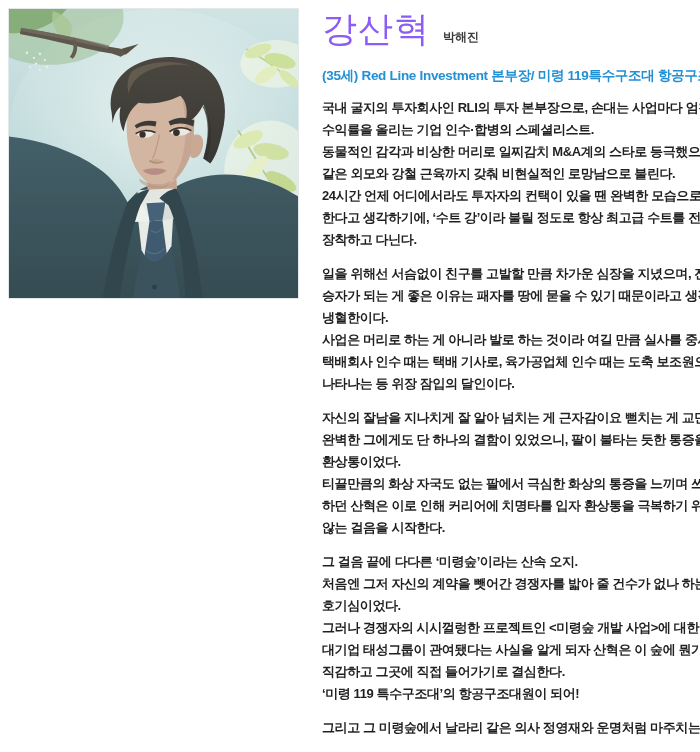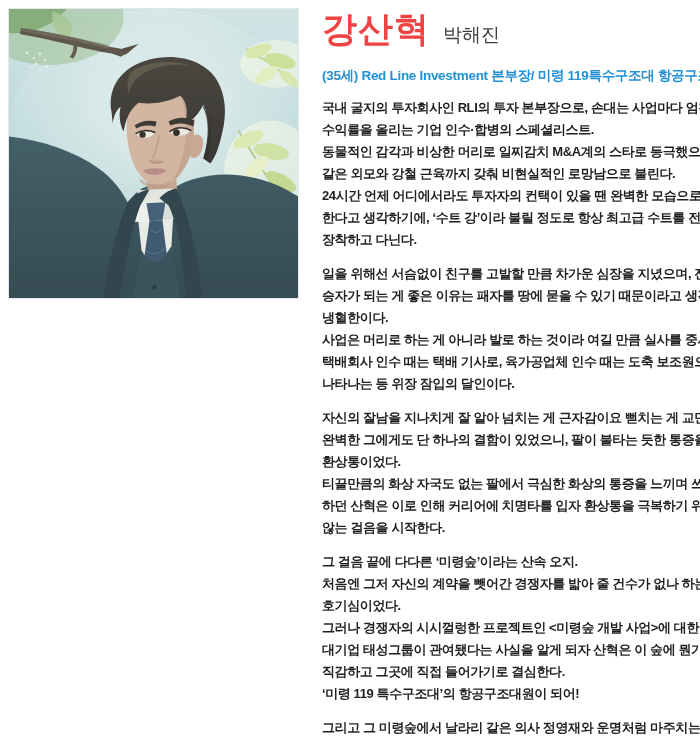--- a/index.html
+++ b/index.html
@@ -14,24 +14,24 @@
     outline:1px solid #e3e9e9;
   }
   .photo-frame svg{display:block;width:100%;height:100%;}
   .content{
     position:absolute;left:322px;top:0;width:374px;
   }
   .title-row{
     display:flex;align-items:baseline;gap:13px;margin-top:5px;
   }
   .character-name{
-    font-size:35px;font-weight:700;color:#ef4444;letter-spacing:1px;line-height:48px;
+    font-size:35px;font-weight:400;color:#8b5cf6;letter-spacing:1px;line-height:48px;
   }
   .actor-name{
-    font-size:19px;font-weight:400;color:#3d3d3d;letter-spacing:0;
+    font-size:12px;font-weight:700;color:#3d3d3d;letter-spacing:0;
   }
   .tagline{
     margin-top:14px;font-size:13.5px;font-weight:700;letter-spacing:-0.3px;
     line-height:18px;white-space:pre;
   }
   .bio{margin-top:12px;}
   .bio p{
     margin:0 0 12px 0;
     font-size:13px;font-weight:700;letter-spacing:-0.4px;
     line-height:22px;color:#1f1f1f;

